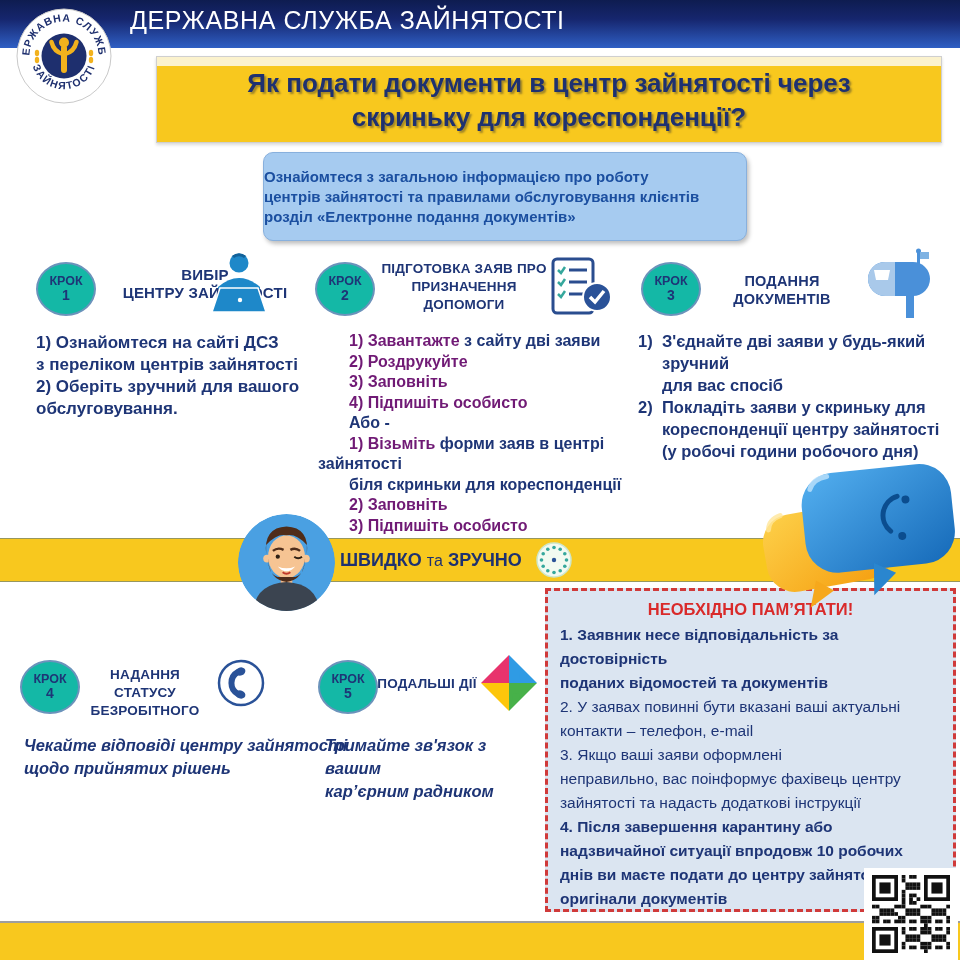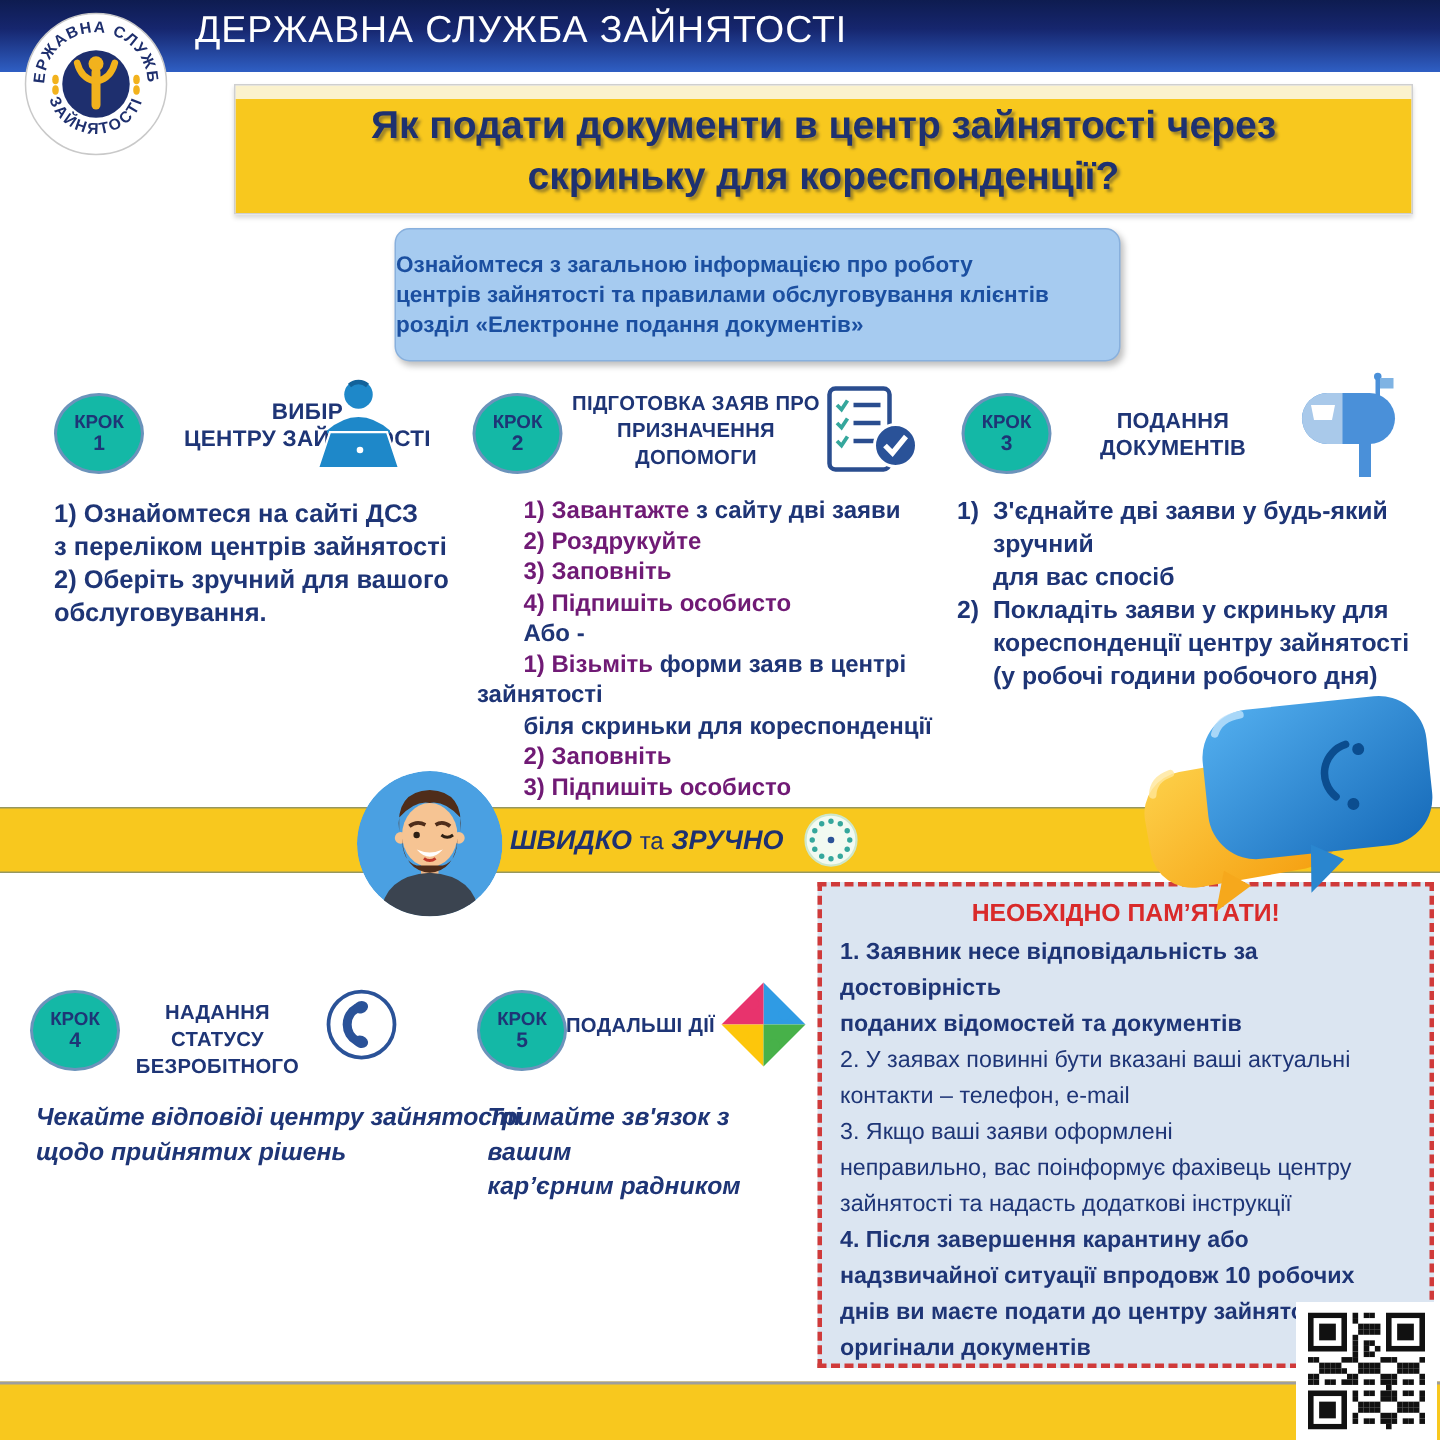--- a/index.html
+++ b/index.html
@@ -42,21 +42,21 @@
   .s2-body div{font-size:16px;line-height:20.5px;}
   .s3-body .item{display:flex;font-size:16.5px;line-height:22px;}
   .s3-body .n{width:24px;flex:none;}
   .s3-body .txt{white-space:pre-line;}
 
   
   .band{left:0;top:538px;width:960px;height:44px;background:#f8c81e;
     border-top:1px solid #97975e;border-bottom:1px solid #97975e;box-sizing:border-box;}
   .banner-row{left:340px;top:538px;height:44px;display:flex;align-items:center;gap:14px;}
   .banner-text{font-size:18px;color:#1e3170;}
-  .banner-text .w{font-weight:bold;font-style:italic;}
+  .banner-text .w{font-weight:bold;}
   .banner-text .m{font-weight:normal;font-size:16px;}
 
   
   .s45-body div{font-size:16.5px;line-height:23px;font-style:italic;}
 
   
   .reminder{left:545px;top:588px;width:411px;height:324px;background:#dbe5f1;
     border:3px dashed #d03a3a;box-sizing:border-box;padding:7px 12px 0 12px;}
   .reminder .rtitle{color:#d92a2a;font-weight:bold;font-size:16.5px;text-align:center;margin:2px 0 4px 0;}
   .reminder .ritem{color:#1e3576;font-size:15.5px;line-height:24px;white-space:pre-line;}

